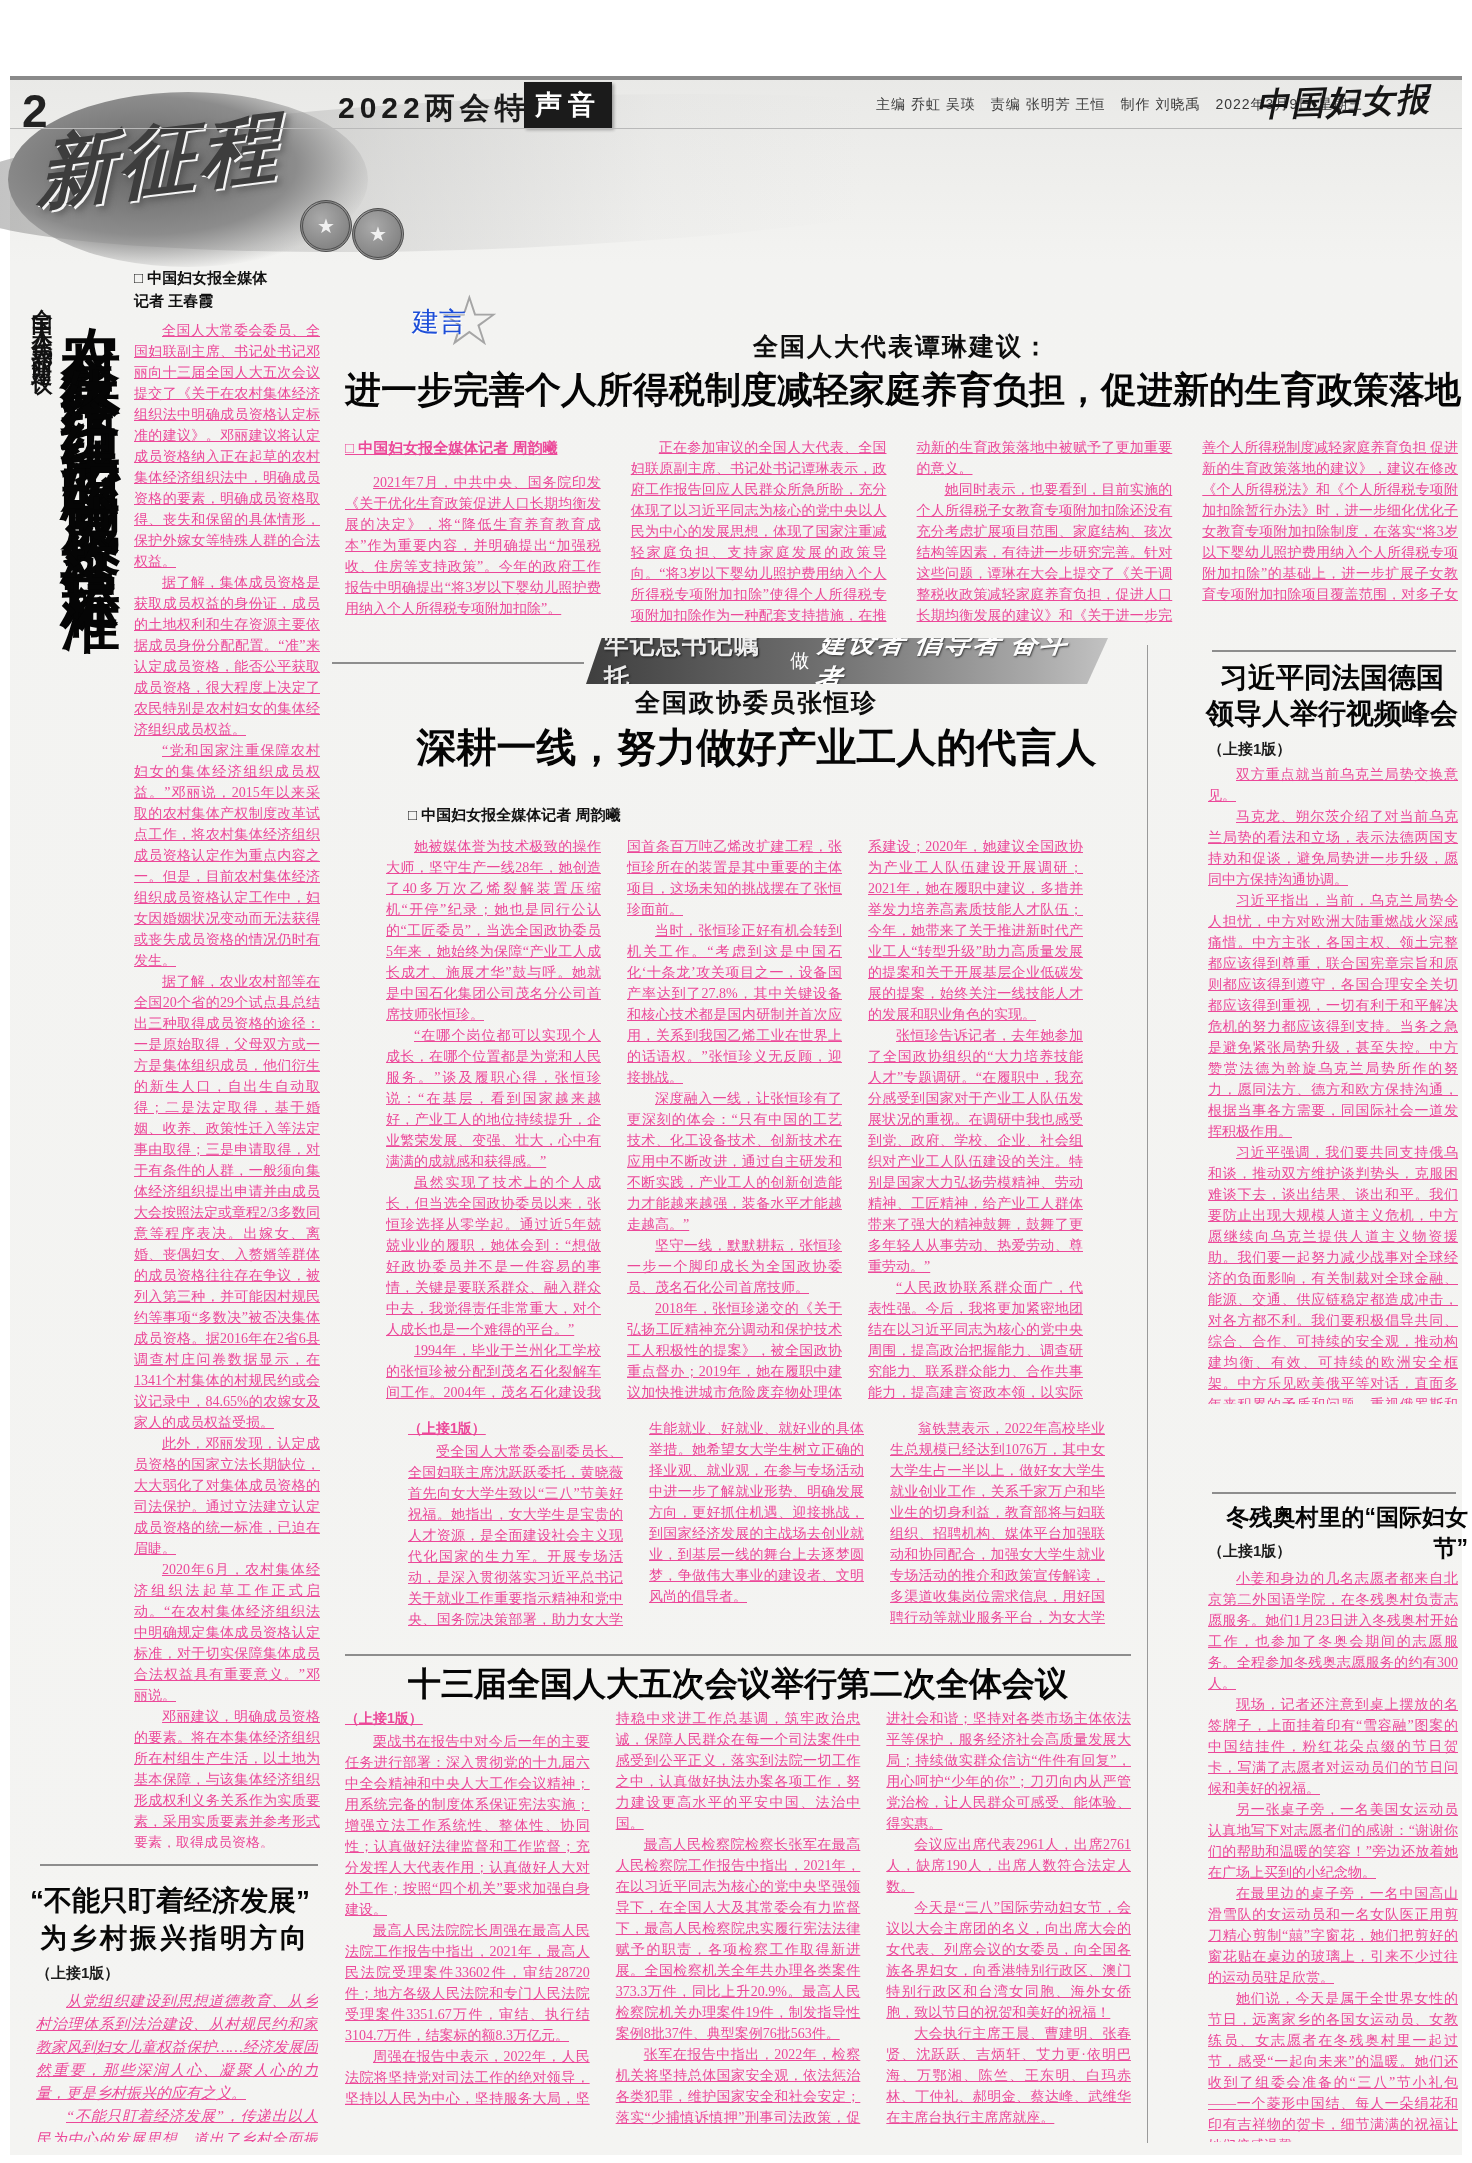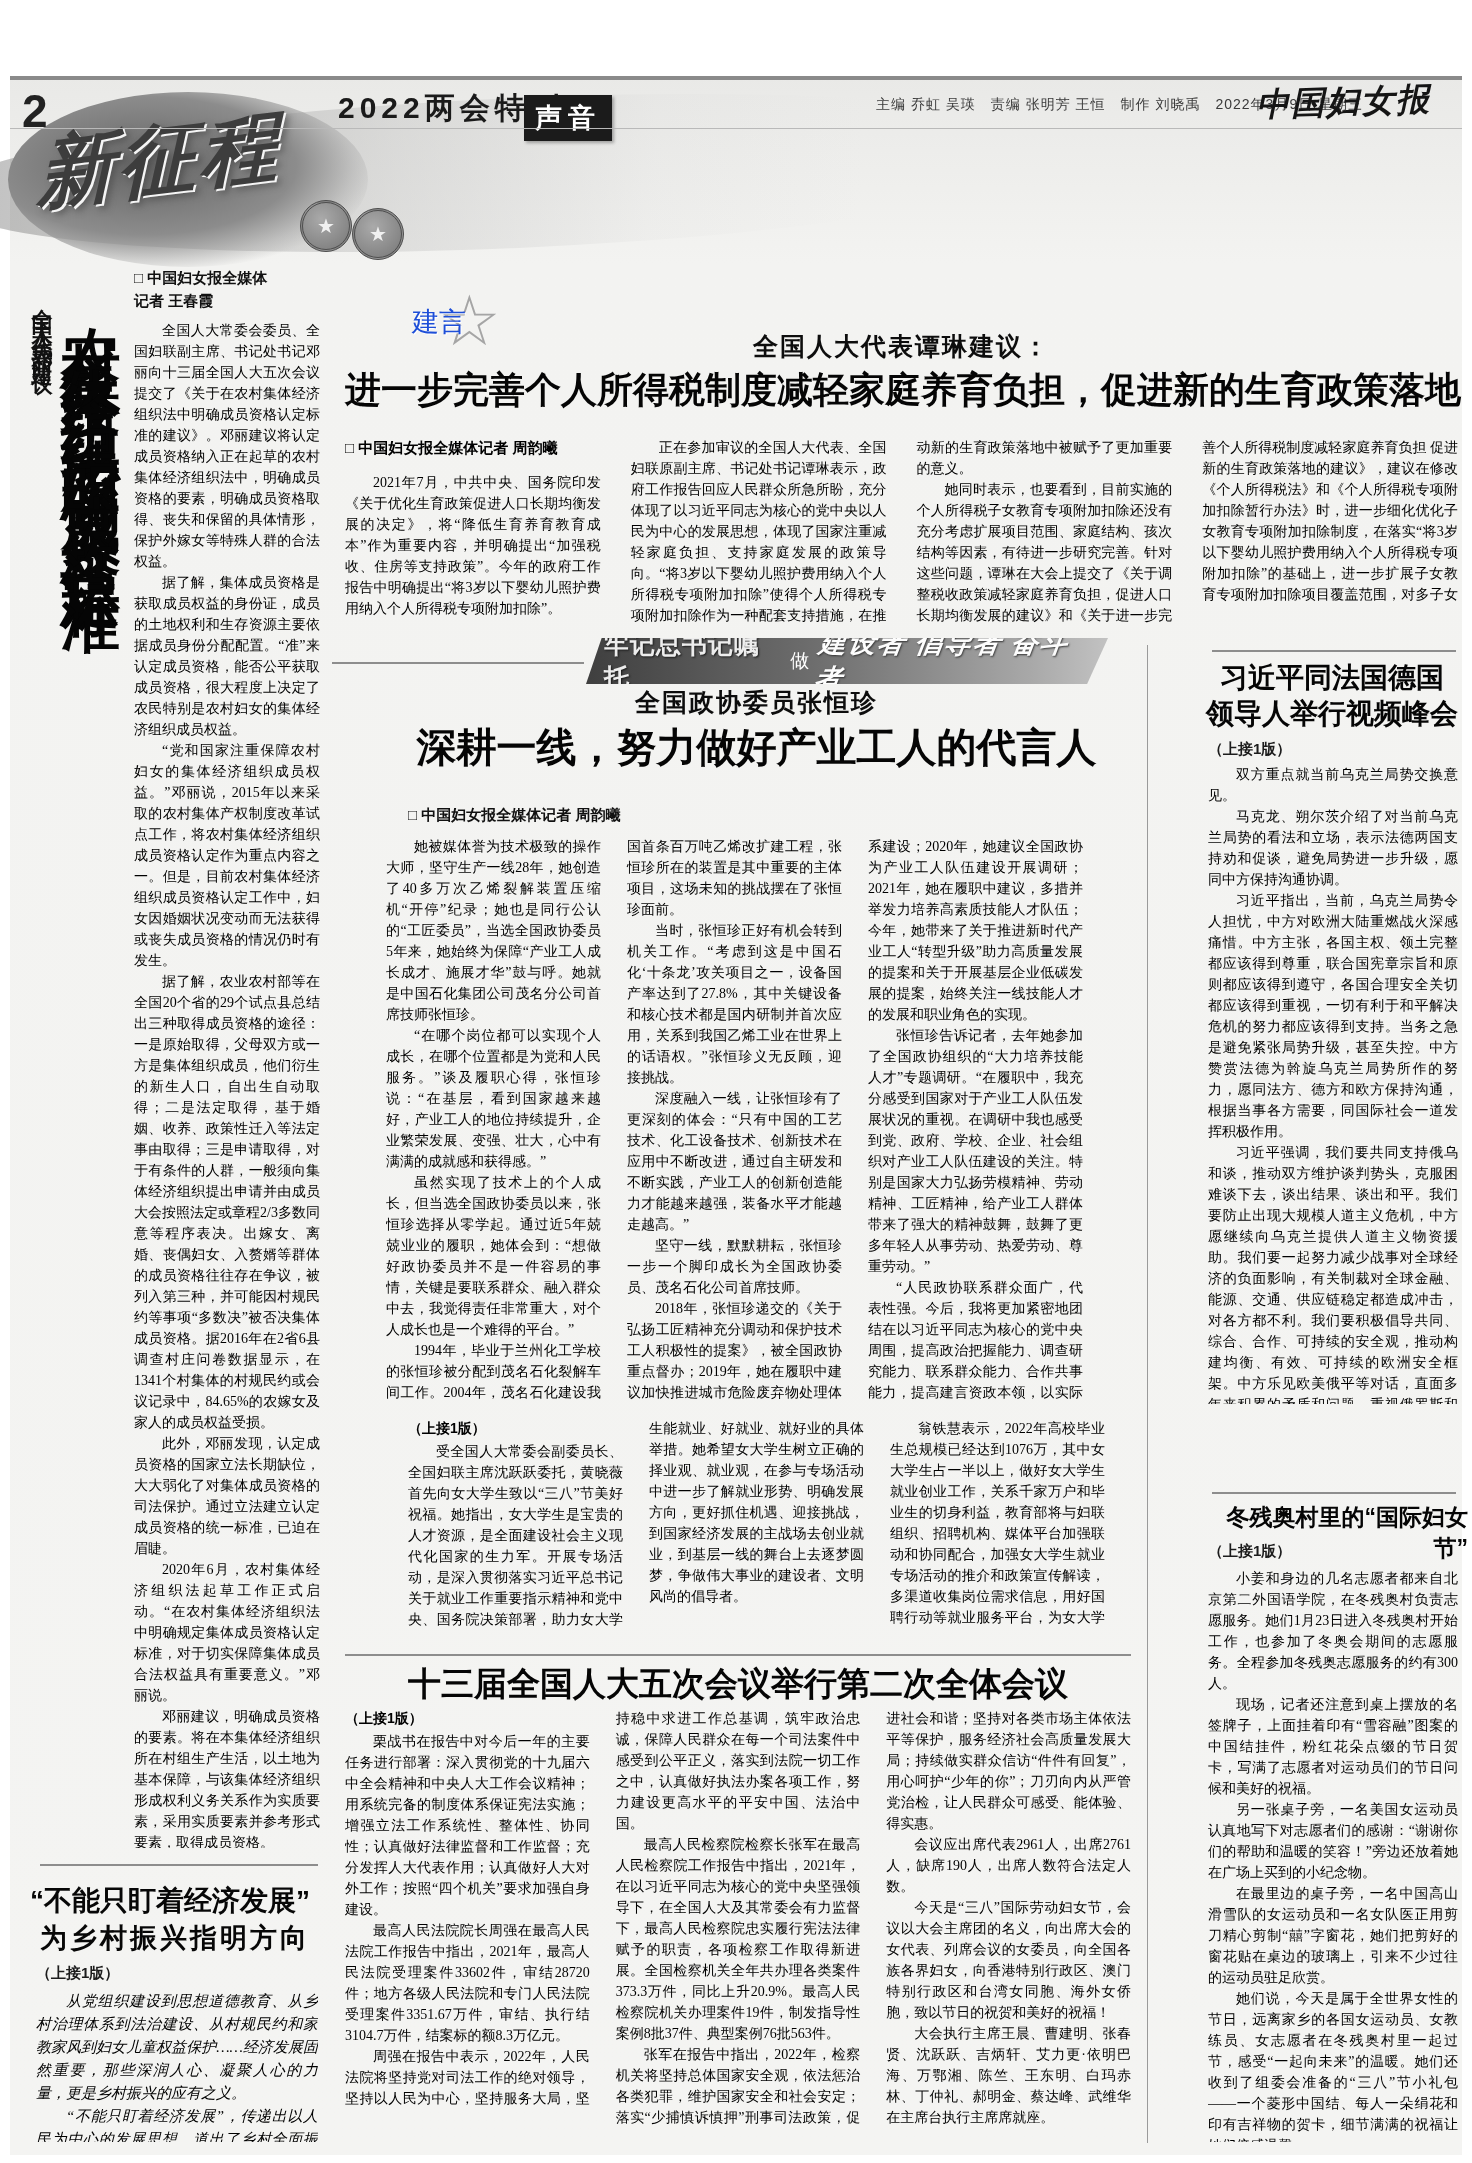--- a/index.html
+++ b/index.html
@@ -8,21 +8,21 @@
   #sheet{position:absolute;left:10px;top:76px;width:1452px;height:2079px;
          background:linear-gradient(180deg,#e9e9e7 0%,#f3f3f1 9%,#f4f4f2 100%);}
   .abs{position:absolute;}
   .rule{position:absolute;background:#8d8d8d;height:2px;}
   .vrule{position:absolute;background:#9a9a9a;width:1px;}
 
   
   #toprule{position:absolute;left:10px;top:76px;width:1452px;height:4px;background:#8a8a8a;}
   #pagenum{left:22px;top:84px;font-size:46px;font-weight:900;color:#222;}
   #section-title{left:338px;top:88px;font-size:30px;font-weight:900;letter-spacing:5px;color:#1a1a1a;}
-  #voice-box{left:524px;top:95px;width:88px;height:46px;background:#1b1b1b;color:#fff;
+  #voice-box{left:524px;top:82px;width:88px;height:46px;background:#1b1b1b;color:#fff;
              display:flex;align-items:center;justify-content:center;font-size:27px;font-weight:900;letter-spacing:6px;box-shadow:2px 2px 3px rgba(0,0,0,.3);}
   #editors{left:876px;top:96px;font-size:14px;color:#3a3a3a;letter-spacing:1px;}
   #paper-logo{left:1256px;top:80px;font-size:33px;font-weight:900;font-style:italic;
               font-family:"Liberation Serif",serif;color:#151515;transform:rotate(-2deg);letter-spacing:2px;}
   #headrule{position:absolute;left:10px;top:128px;width:1452px;height:1px;background:#b9b9b9;}
 
   
   #swoosh1{left:-60px;top:98px;width:1150px;height:150px;border-radius:50%;
            background:linear-gradient(95deg,rgba(110,110,110,.45),rgba(170,170,170,.28) 40%,rgba(210,210,210,.12) 62%,transparent 80%);
            transform:rotate(-2.5deg);}
@@ -49,22 +49,22 @@
   #zhang-kicker{left:408px;top:686px;width:697px;text-align:center;font-size:25px;letter-spacing:2px;}
   #zhang-headline{left:408px;top:720px;width:697px;text-align:center;font-size:40px;font-weight:900;color:#050505;letter-spacing:0px;}
 
   
   #deng-kicker{left:28px;top:292px;height:360px;writing-mode:vertical-rl;text-orientation:upright;
                font-size:21px;font-weight:700;letter-spacing:7px;color:#111;}
   #deng-headline{left:58px;top:280px;height:1450px;writing-mode:vertical-rl;text-orientation:upright;
                  font-size:59px;font-weight:900;letter-spacing:14px;color:#050505;line-height:1.1;}
 
   
-  .body{font-family:"Liberation Serif",serif;font-size:14px;line-height:21px;color:#000000;
-        text-align:justify;overflow:hidden;}
+  .body{font-family:"Liberation Serif",serif;font-size:14px;line-height:21px;color:#ec4899;
+        text-align:justify;overflow:hidden;text-decoration:underline;}
   .body p{margin:0;text-indent:2em;}
   .body p.cont-marker{font-family:"Liberation Sans",sans-serif;font-weight:700;text-indent:0;margin-bottom:2px;}
   .byline{font-family:"Liberation Sans",sans-serif;font-weight:700;font-size:15px;color:#111;}
   .body p.byline-p{font-family:"Liberation Sans",sans-serif;font-weight:700;font-size:15px;text-indent:0;margin-bottom:14px;}
   .cols3{column-count:3;column-gap:26px;}
   .cols4{column-count:4;column-gap:30px;}
 
   #deng-byline{left:134px;top:266px;width:186px;line-height:23px;}
   #deng-body{left:134px;top:320px;width:186px;height:1528px;}
 

